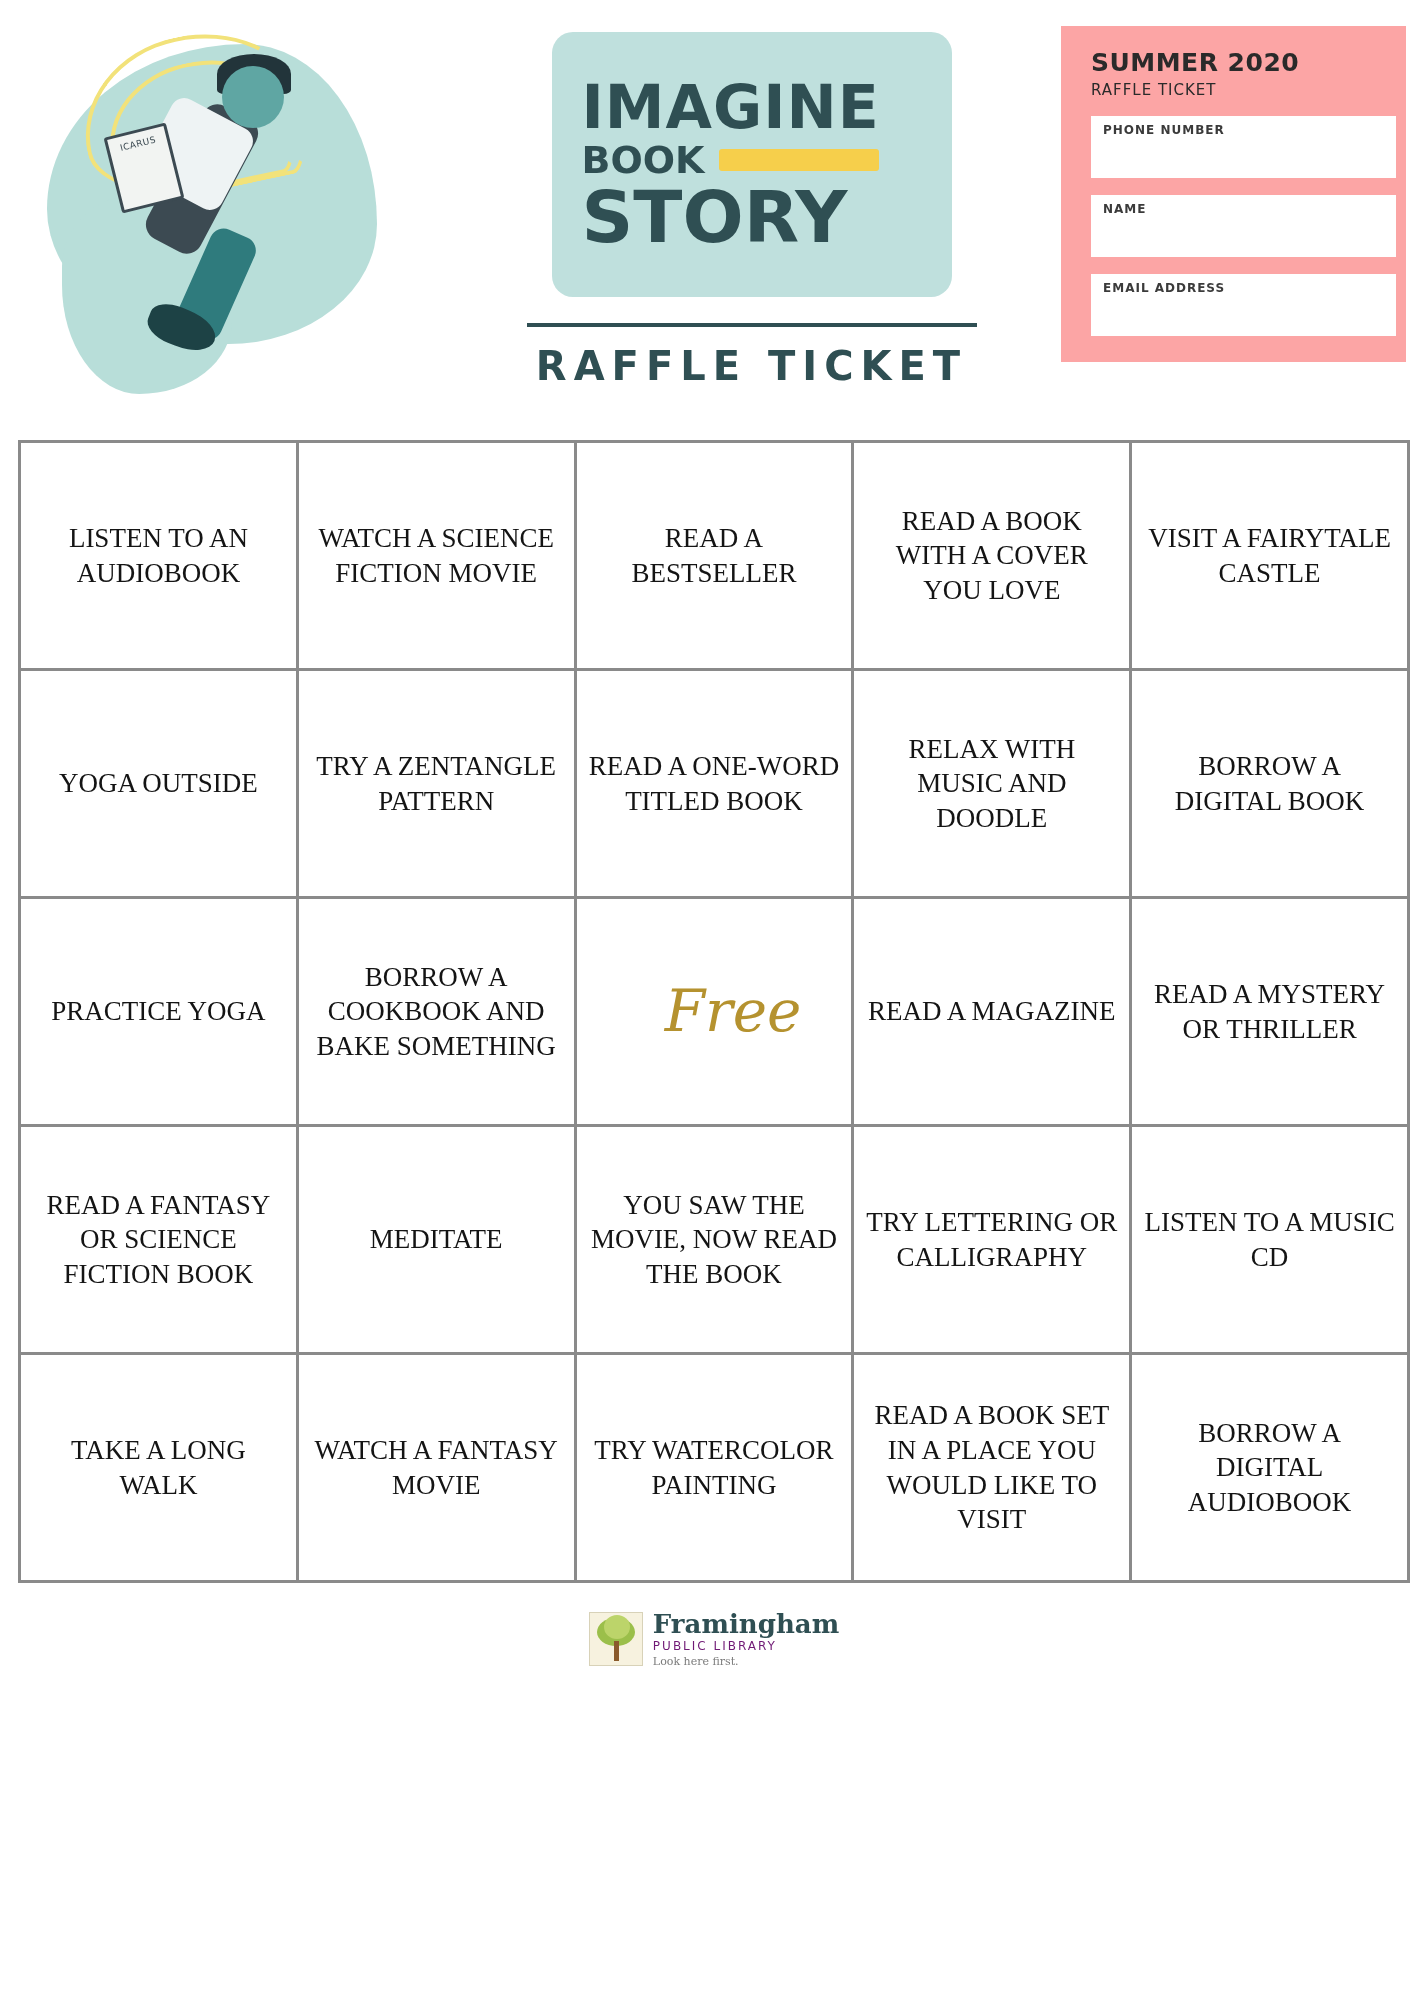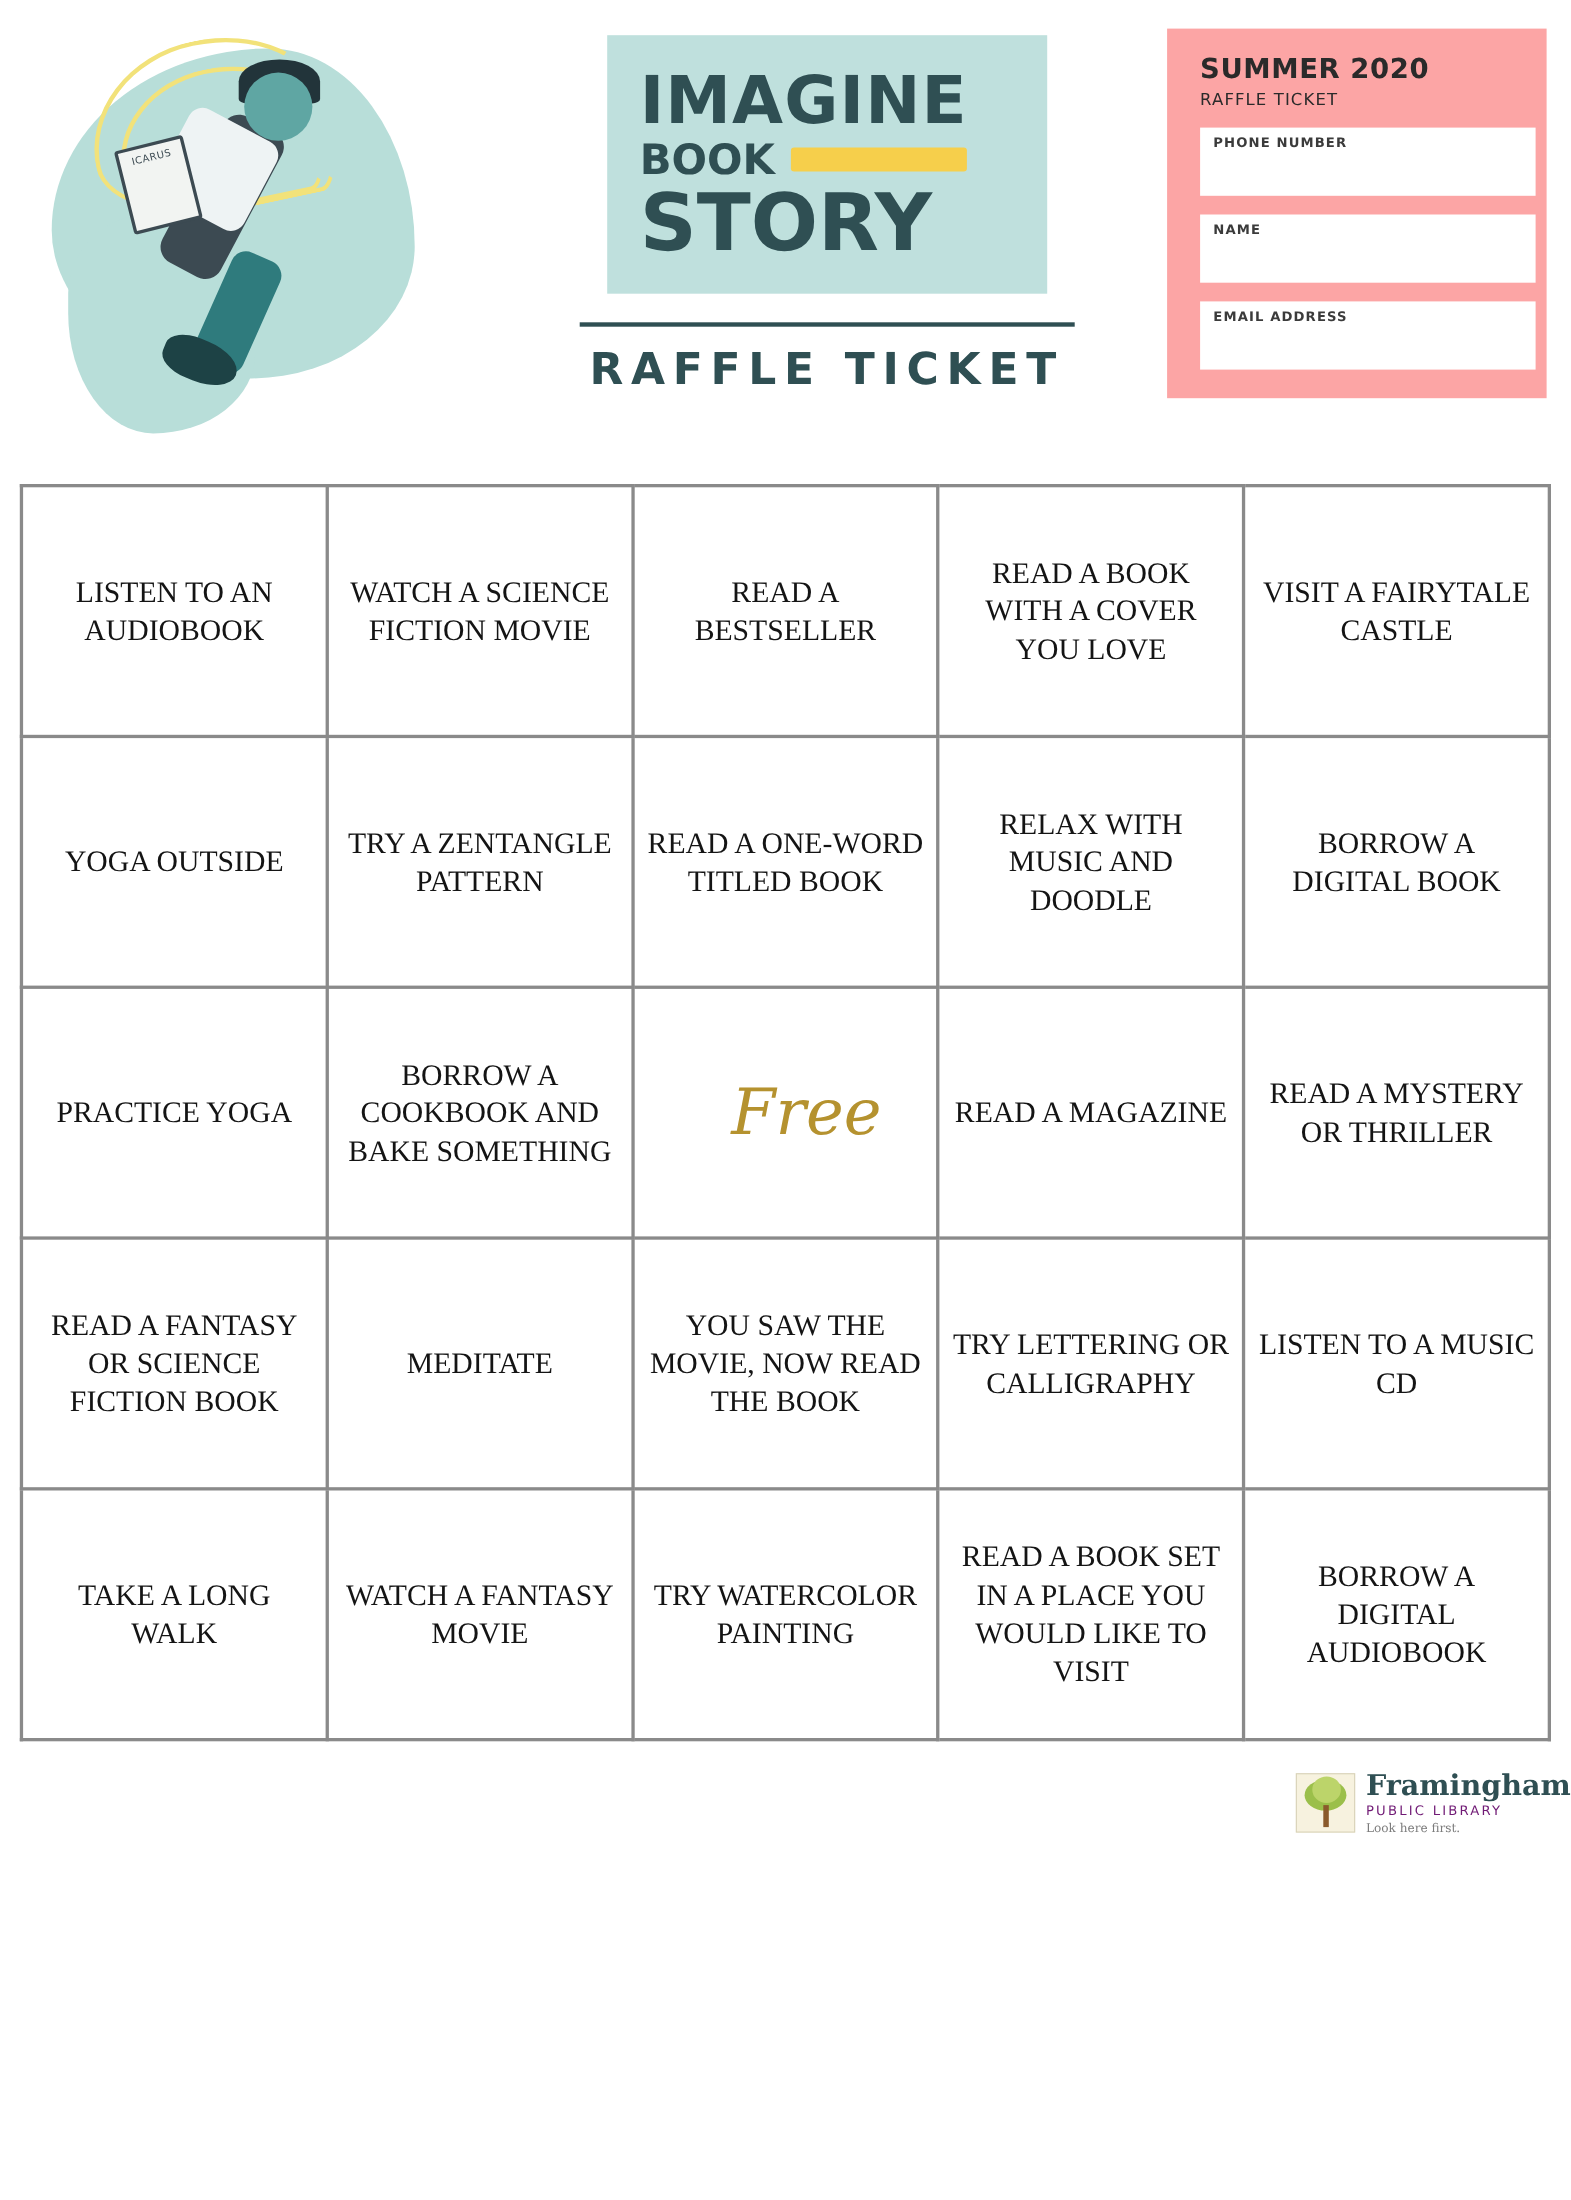--- a/index.html
+++ b/index.html
@@ -39,29 +39,30 @@
   }
   .header-logo {
     flex: 1 1 auto;
     display: flex;
     flex-direction: column;
     align-items: center;
     padding-top: 18px;
   }
   .logo-box {
     width: 400px;
-    height: 235px;
+    height: 265px;
     background: #bfe0dd;
     position: relative;
     display: flex;
     flex-direction: column;
     justify-content: center;
     align-items: flex-start;
     box-sizing: border-box;
     padding: 10px 0 10px 30px;
+    border-radius: 21px;
   }
   .logo-imagine {
     font-family: "DejaVu Sans", sans-serif;
     font-weight: bold;
     font-size: 60px;
     letter-spacing: 1px;
     color: #2f4f53;
     line-height: 1;
   }
   .logo-your-row {
@@ -277,21 +278,21 @@
     font-style: italic;
     font-size: 58px;
     color: #b5922f;
     padding-left: 48px;
   }
 
   
   .footer {
     margin-top: 28px;
     display: flex;
-    justify-content: flex-end;
+    justify-content: center;
     align-items: center;
   }
   .footer-logo {
     display: flex;
     align-items: center;
   }
   .tree-icon {
     width: 52px;
     height: 52px;
     background: #f7f2df;

